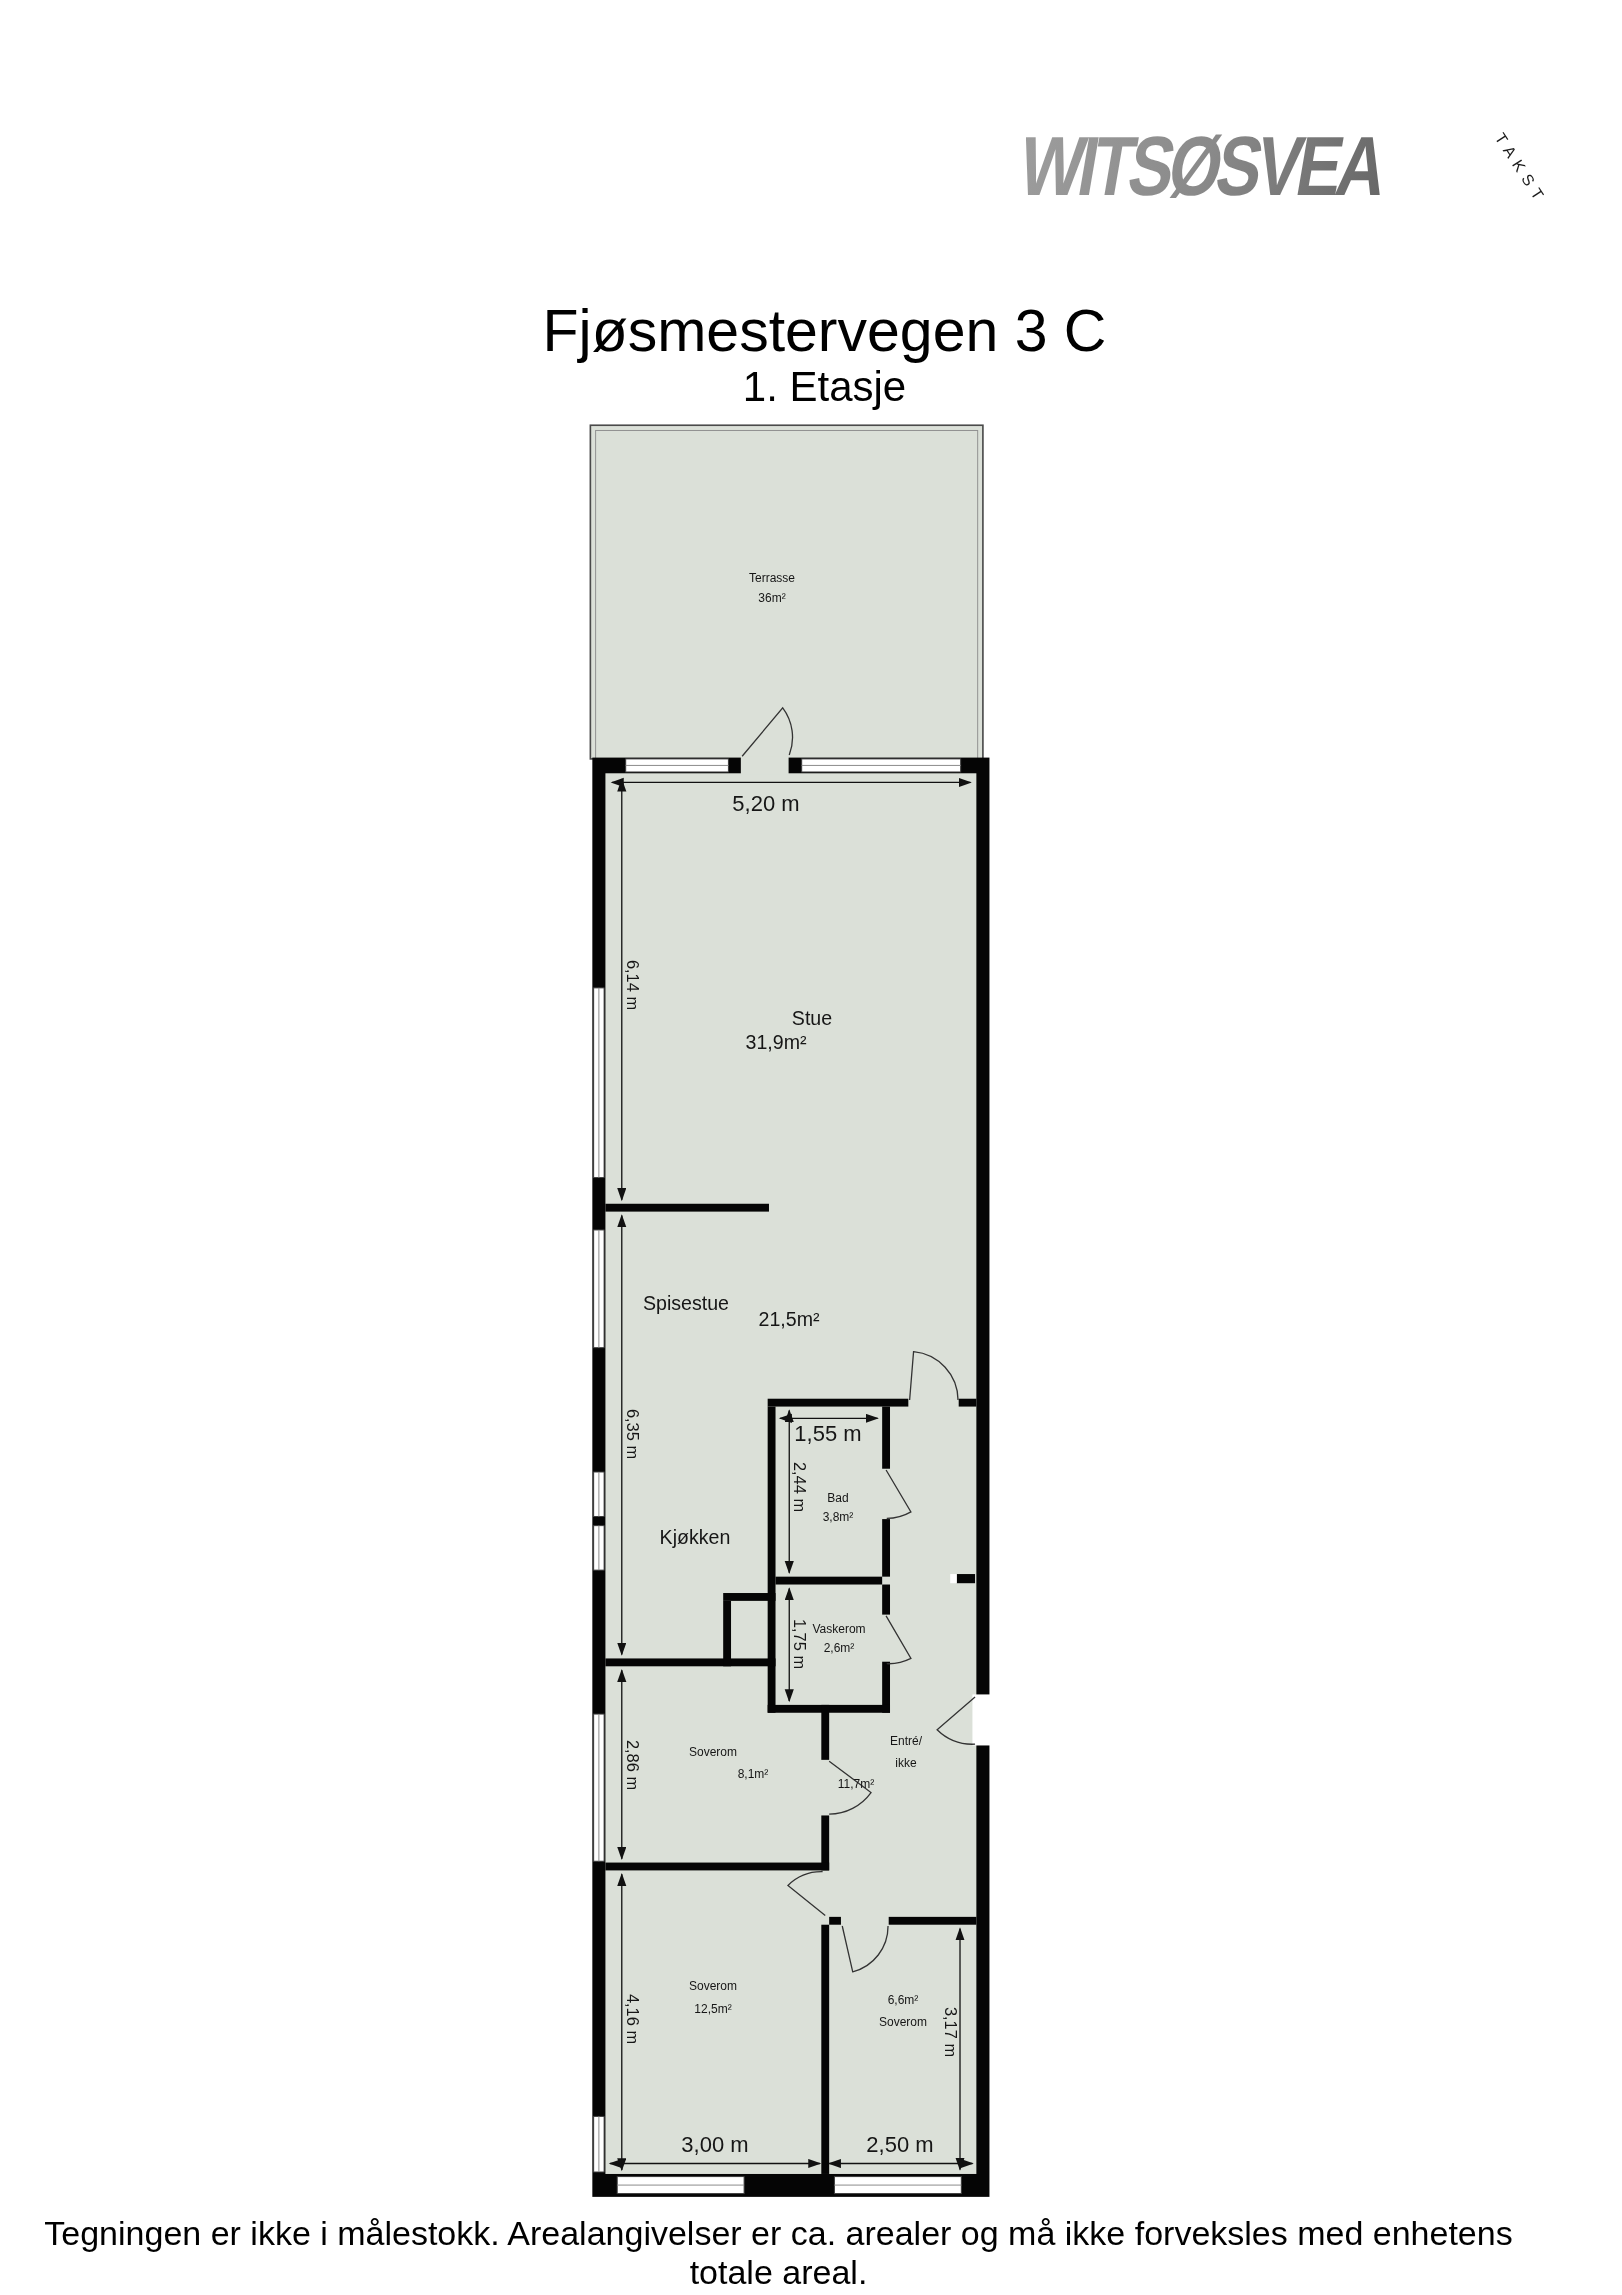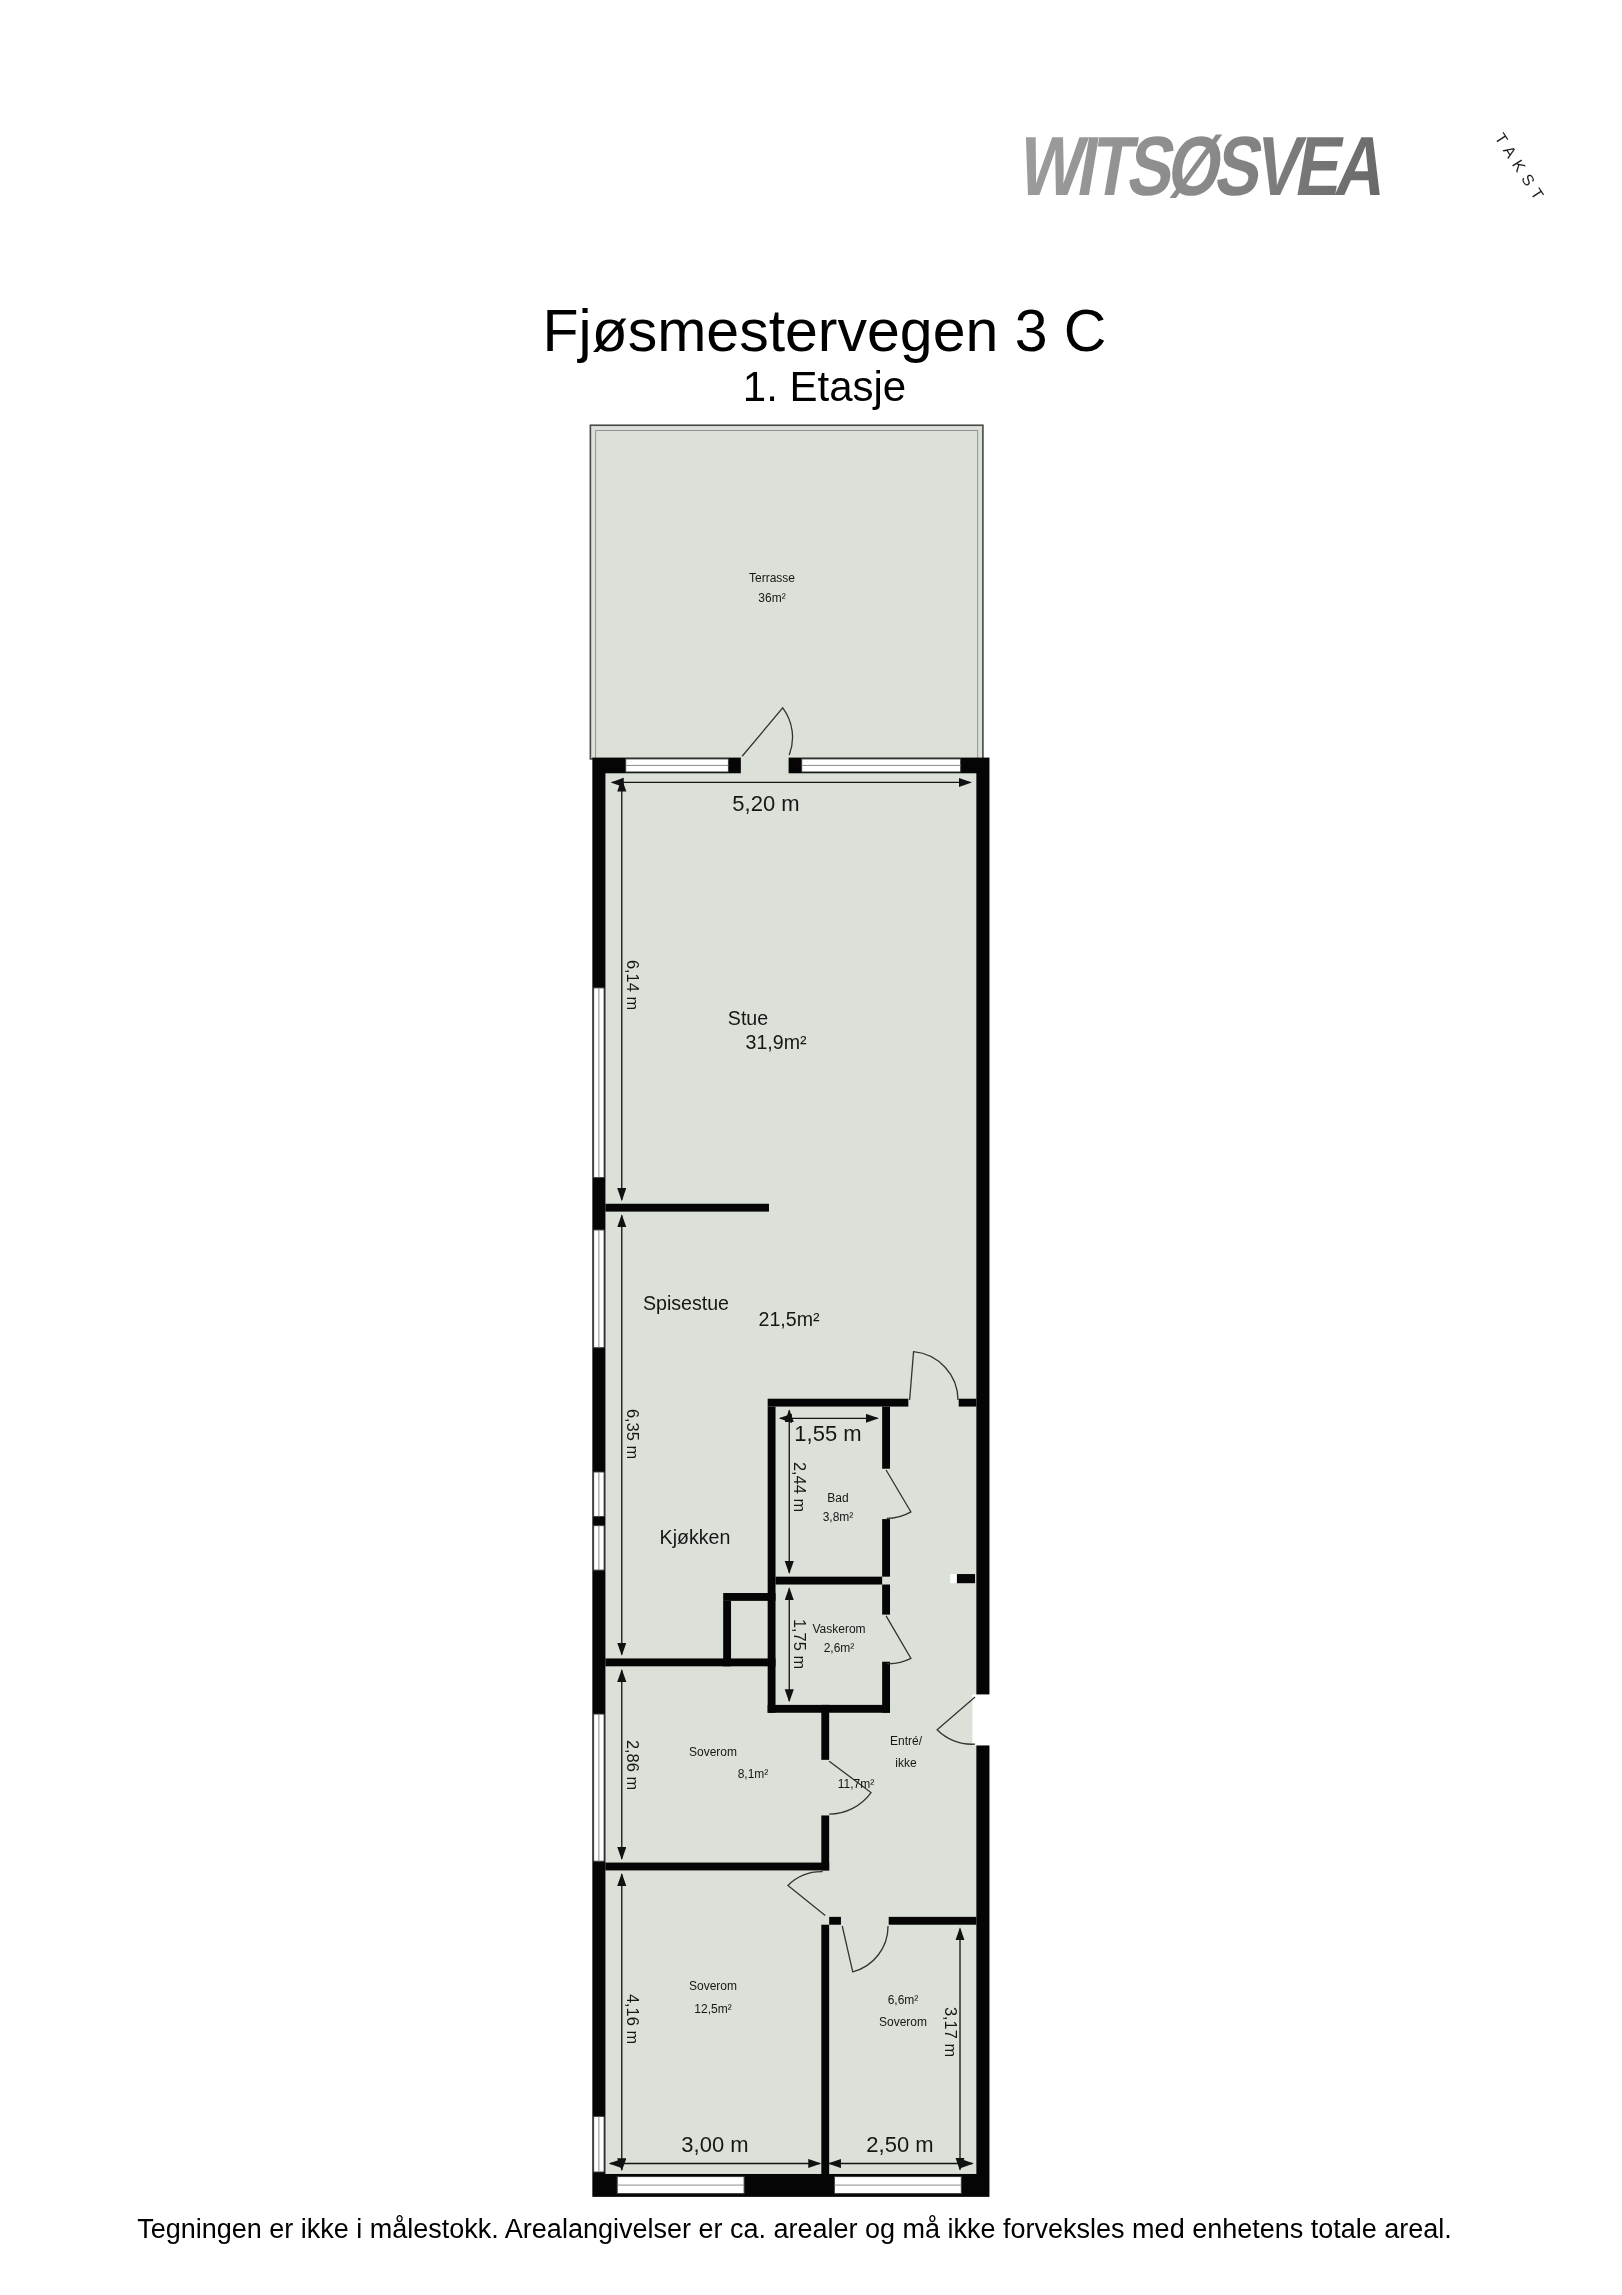--- a/index.html
+++ b/index.html
@@ -16,21 +16,21 @@
     background:linear-gradient(105deg,#9d9d9d 0%,#8a8a8a 45%,#5f5f5f 100%);
     -webkit-background-clip:text;background-clip:text;-webkit-text-fill-color:transparent;
   }
   .takst{
     position:absolute;left:1506px;top:130px;font-size:15.7px;letter-spacing:6.5px;
     color:#1c1c1c;transform:rotate(57deg);transform-origin:top left;white-space:nowrap;
   }
   
   .title{position:absolute;top:302px;left:0;width:1649px;text-align:center;font-size:59px;line-height:1.0;color:#000;}
   .subtitle{position:absolute;top:366px;left:0;width:1649px;text-align:center;font-size:42px;line-height:1.0;color:#000;}
-  .footer{position:absolute;top:2214px;left:0;width:1557px;text-align:center;font-size:27px;color:#000;padding-left:16px;}
+  .footer{position:absolute;top:2214px;left:0;width:1557px;text-align:center;font-size:34px;color:#000;}
   
   .lbl{position:absolute;transform:translate(-50%,-50%);white-space:nowrap;color:#161616;text-align:center;}
   .r27{font-size:12px;} .r30{font-size:19.6px;}
   .dim{position:absolute;transform:translate(-50%,-50%);white-space:nowrap;font-size:22px;color:#161616;}
   .dimv{position:absolute;transform:translate(-50%,-50%) rotate(90deg);white-space:nowrap;font-size:16.4px;color:#161616;}
   svg{position:absolute;left:0;top:0;}
 </style>
 </head>
 <body>
 
@@ -132,21 +132,21 @@
     <line x1="1206" y1="2156" x2="1206" y2="2404"></line>
     <line x1="1206" y1="2428" x2="1206" y2="2600"></line>
     <line x1="932" y1="3307" x2="1253" y2="3307"></line>
     <line x1="1267" y1="3307" x2="1486" y2="3307"></line>
     <line x1="1467" y1="2948" x2="1467" y2="3316"></line>
   </g>
 </svg>
 
 <div class="lbl r27" style="left:772px;top:578px;">Terrasse</div>
 <div class="lbl r27" style="left:772px;top:598px;">36m²</div>
-<div class="lbl r30" style="left:748px;top:1018px;">Stue</div>
+<div class="lbl r30" style="left:812px;top:1018px;">Stue</div>
 <div class="lbl r30" style="left:776px;top:1042px;">31,9m²</div>
 <div class="lbl r30" style="left:686px;top:1303px;">Spisestue</div>
 <div class="lbl r30" style="left:789px;top:1319px;">21,5m²</div>
 <div class="lbl r30" style="left:695px;top:1537px;">Kjøkken</div>
 <div class="lbl r27" style="left:838px;top:1498px;">Bad</div>
 <div class="lbl r27" style="left:838px;top:1517px;">3,8m²</div>
 <div class="lbl r27" style="left:839px;top:1629px;">Vaskerom</div>
 <div class="lbl r27" style="left:839px;top:1648px;">2,6m²</div>
 <div class="lbl r27" style="left:713px;top:1752px;">Soverom</div>
 <div class="lbl r27" style="left:713px;top:1774px;margin-left:40px;">8,1m²</div>

